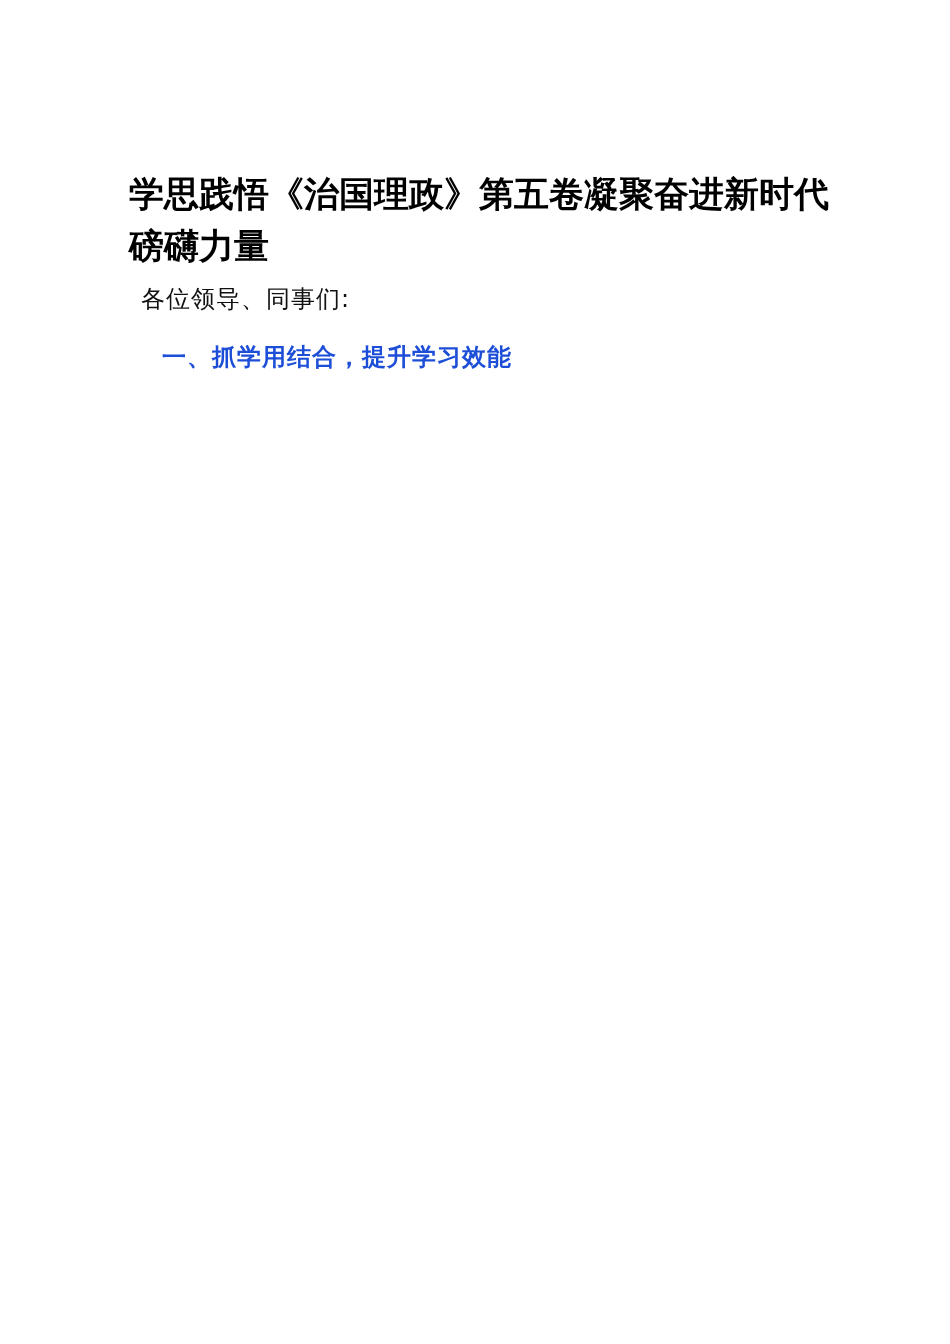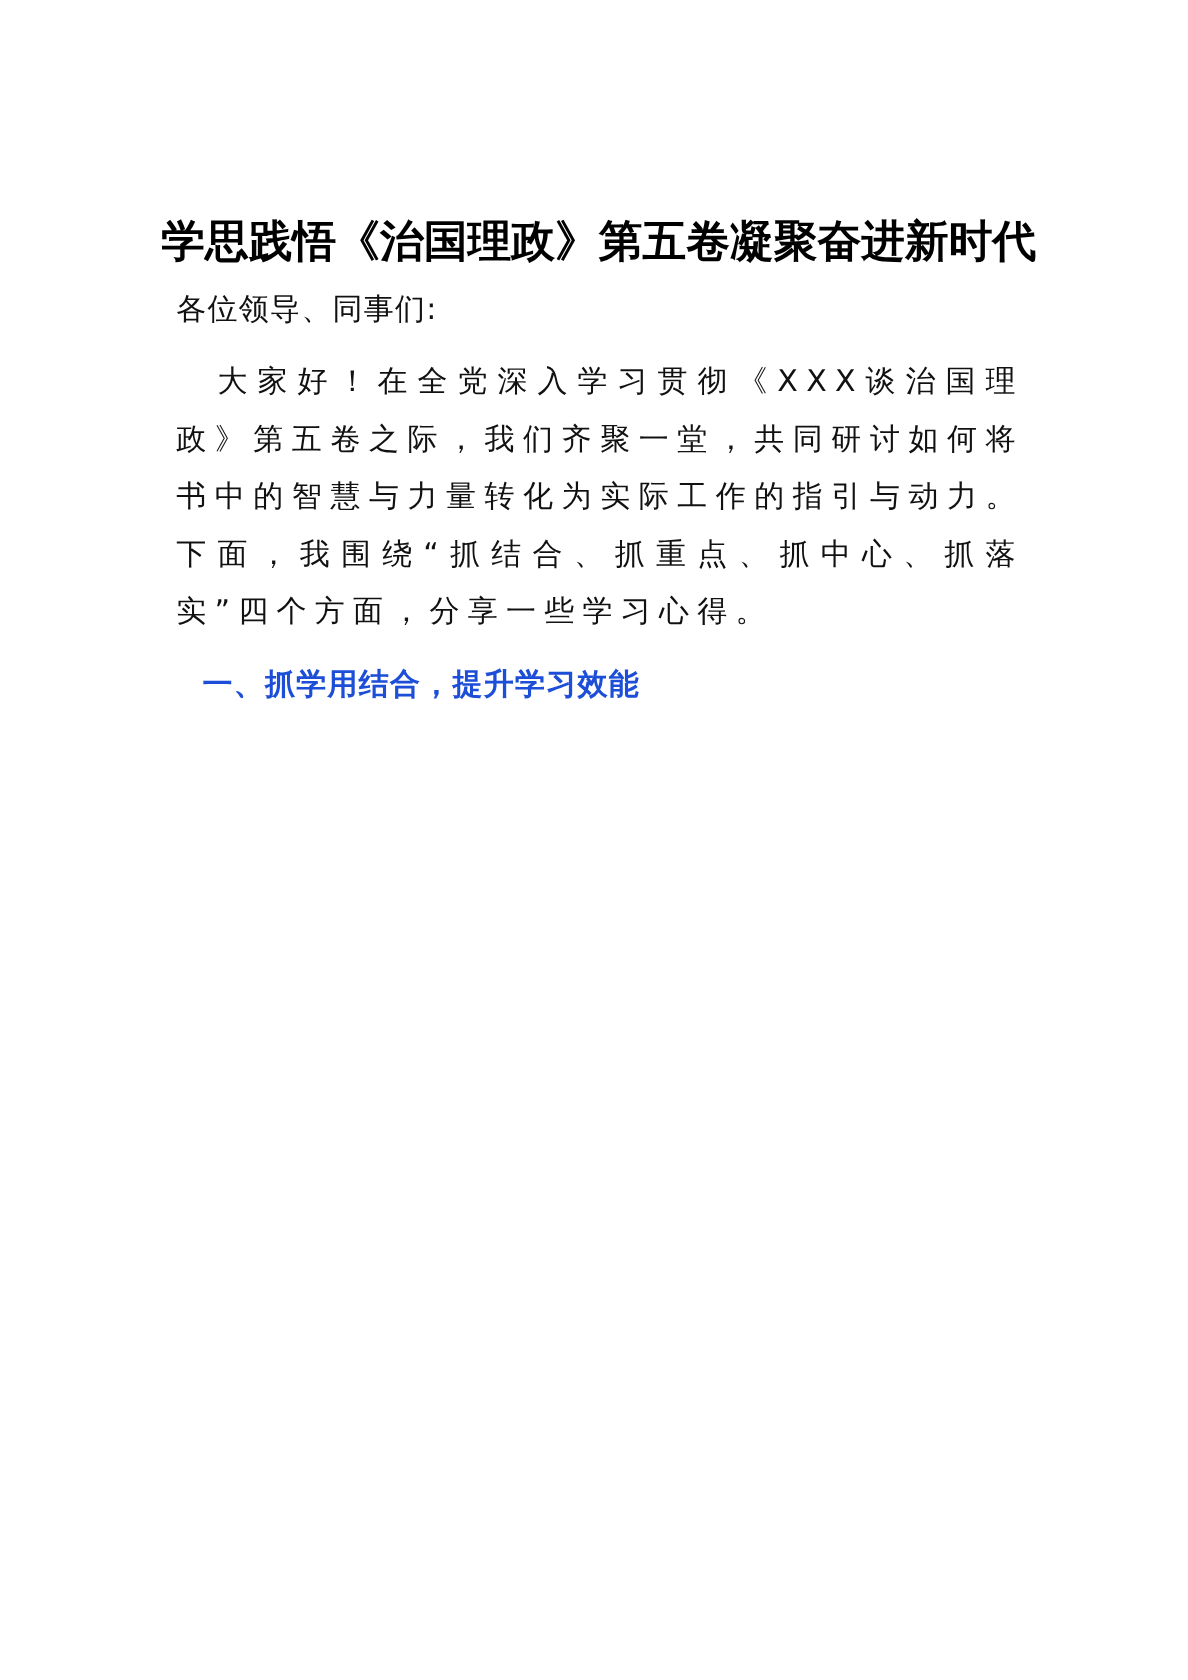--- a/index.html
+++ b/index.html
@@ -59,22 +59,22 @@
       letter-spacing: 1px;
       color: #1d4ed8;
     }
   </style>
 </head>
 <body>
 
 <div class="page">
   <h1 class="title">
     <span class="title-line">学思践悟《治国理政》第五卷凝聚奋进新时代</span>
+    <span class="title-line">磅礴力量</span>
   </h1>
 
   <p class="body-text salutation">各位领导、同事们:</p>
 
-  <p class="body-text indent">大家好！在全党深入学习贯彻《XXX谈治国理政》第五卷之际，我们齐聚一堂，共同研讨如何将书中的智慧与力量转化为实际工作的指引与动力。下面，我围绕“抓结合、抓重点、抓中心、抓落实”四个方面，分享一些学习心得。</p>
 
   <h2 class="heading">一、抓学用结合，提升学习效能</h2>
 
 
 </div>
 
 </body></html>

